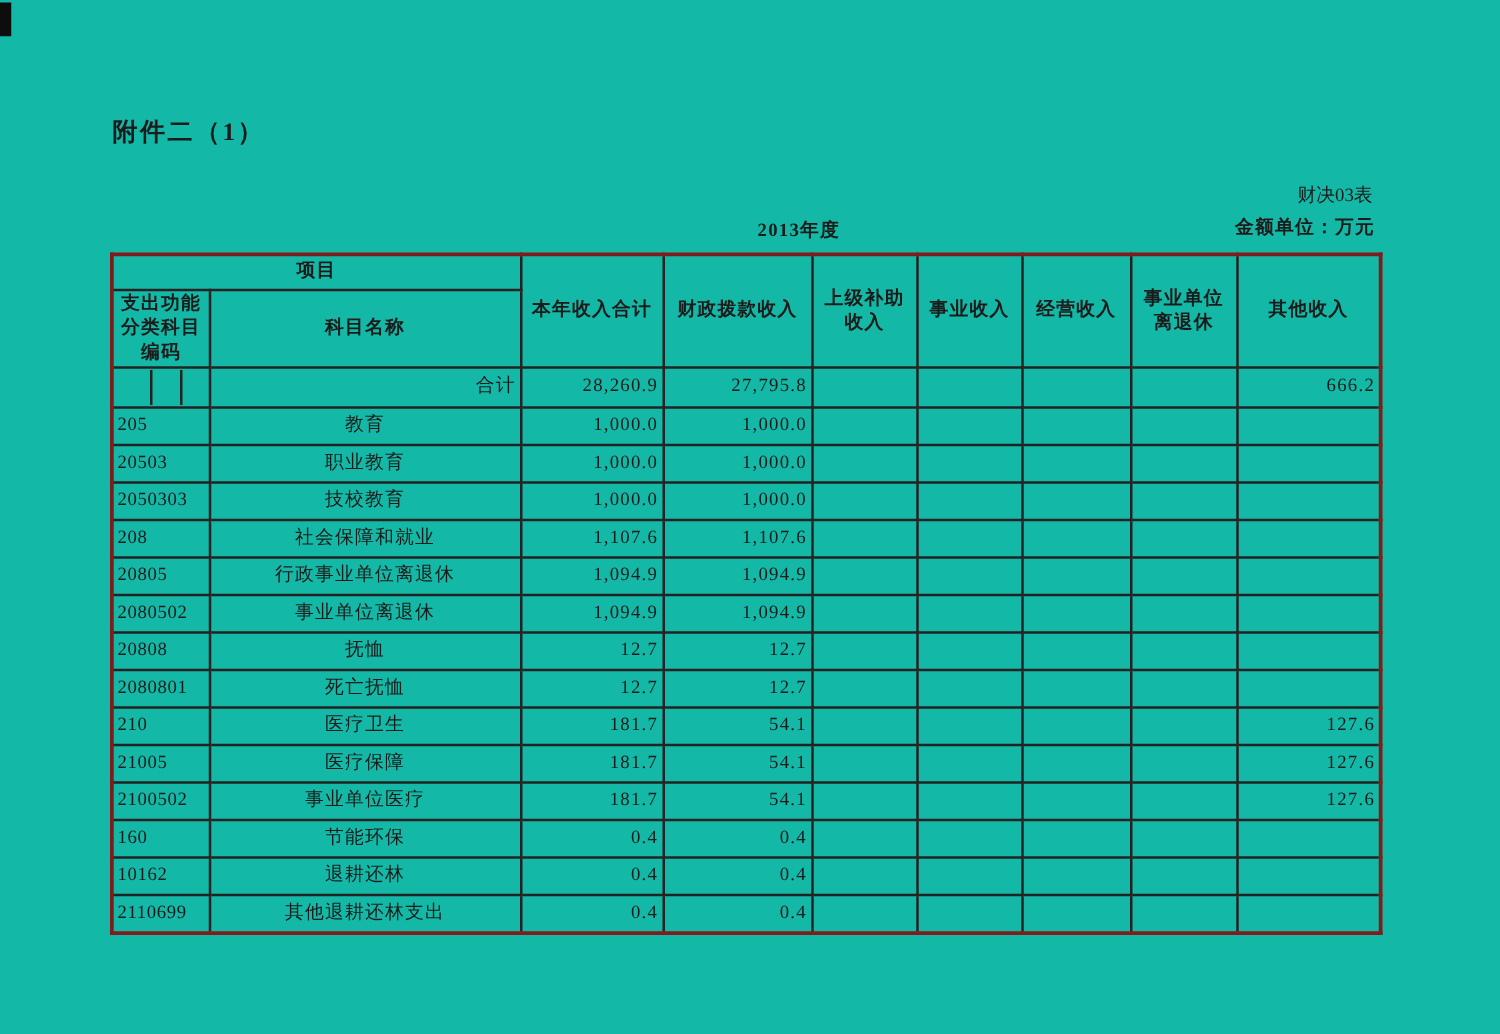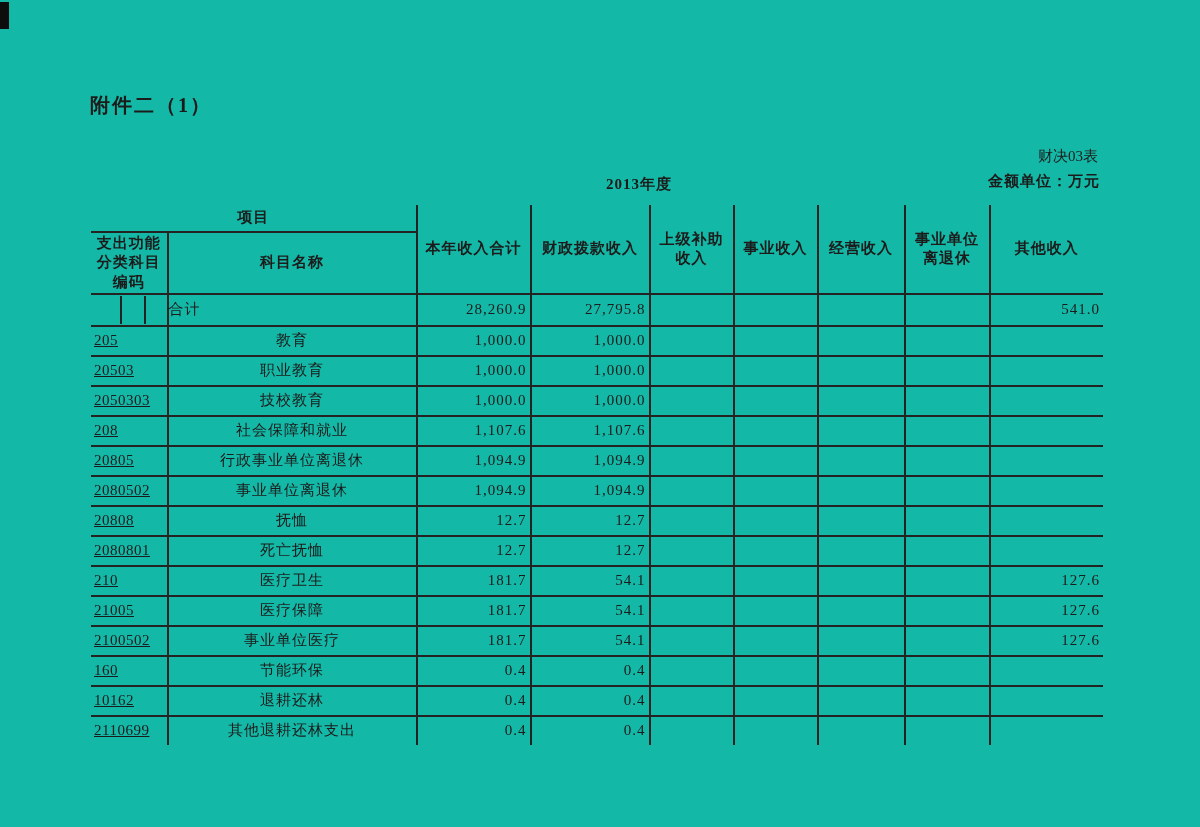--- a/index.html
+++ b/index.html
@@ -65,44 +65,44 @@
     font-size: 15px;
     font-weight: 700;
     letter-spacing: 1px;
   }
   table.grid {
     position: absolute;
     left: 88px; top: 202px;
     width: 1015px;
     border-collapse: collapse;
     table-layout: fixed;
-    border: 3px solid #14b8a6;
+    border: 3px solid #7f1d1d;
     font-size: 15px;
   }
   table.grid th, table.grid td {
     border: 2px solid #232323;
     font-weight: 400;
     padding: 1px 3px;
     overflow: hidden;
     line-height: 1.3;
   }
   table.grid thead th {
     text-align: center;
     vertical-align: middle;
     font-weight: 600;
     letter-spacing: 1px;
   }
   tr.h1 { height: 28px; }
   tr.h2 { height: 60px; }
   tbody tr { height: 30px; }
-  td.code-cell { text-align: left; padding-left: 4px; letter-spacing: 0.5px; text-decoration: underline; }
+  td.code-cell { text-align: left; padding-left: 4px; letter-spacing: 0.5px; }
   td.name-cell { text-align: center; padding-left: 6px; letter-spacing: 1px; }
   td.name-cell.indent { }
   td.val-cell { text-align: right; padding-right: 6px; letter-spacing: 1px; }
-  tr.total-row td.name-cell { text-align: left; padding-left: 0; }
+  tr.total-row td.name-cell { text-align: right; padding-left: 0; }
   td.total-code { padding: 0; height: 100%; }
   td.total-code .subcells { display: flex; height: 28px; }
   td.total-code .subcells div { height: 100%; }
   td.total-code .subcells div:nth-child(1) { width: 28px; border-right: 2px solid #232323; }
   td.total-code .subcells div:nth-child(2) { width: 24px; border-right: 2px solid #232323; }
   td.total-code .subcells div:nth-child(3) { flex: 1; }
 </style>
 </head>
 <body>
 
@@ -150,21 +150,21 @@
               <div></div>
             </div>
           </td>
           <td class="name-cell">合计</td>
           <td class="val-cell">28,260.9</td>
           <td class="val-cell">27,795.8</td>
           <td class="val-cell"></td>
           <td class="val-cell"></td>
           <td class="val-cell"></td>
           <td class="val-cell"></td>
-          <td class="val-cell">541.0</td>
+          <td class="val-cell">666.2</td>
         </tr>
         <tr>
           <td class="code-cell">205</td>
           <td class="name-cell">教育</td>
           <td class="val-cell">1,000.0</td>
           <td class="val-cell">1,000.0</td>
           <td class="val-cell"></td>
           <td class="val-cell"></td>
           <td class="val-cell"></td>
           <td class="val-cell"></td>

